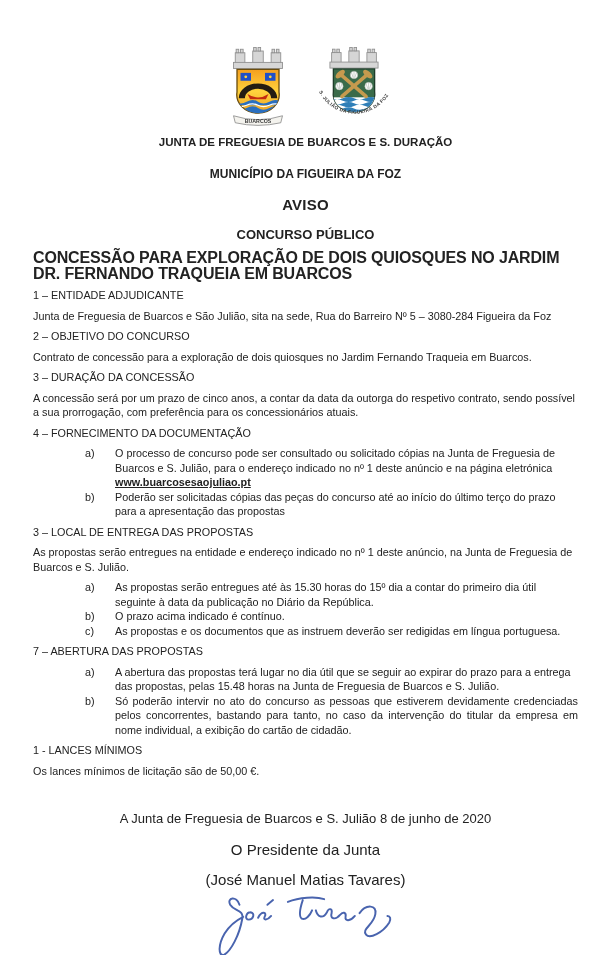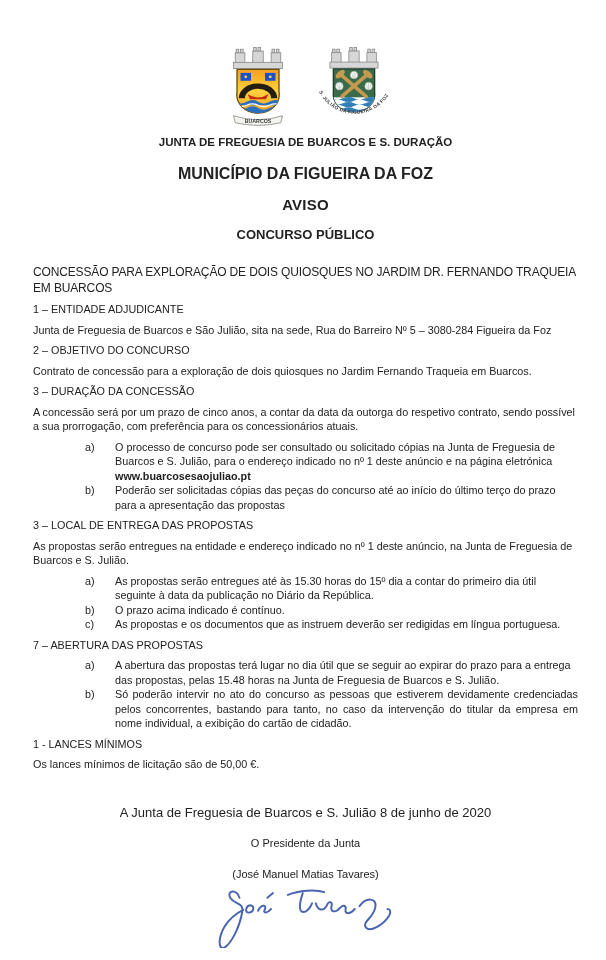--- a/index.html
+++ b/index.html
@@ -5,33 +5,33 @@
   * { box-sizing: border-box; }
   html,body { margin:0; padding:0; }
   body {
     width:606px; height:960px; overflow:hidden; background:#ffffff;
     font-family:"Liberation Sans", sans-serif; color:#222222;
   }
   .page { padding:44px 28px 0 33px; }
   .crests { display:flex; justify-content:center; align-items:flex-start; gap:8px; height:86px; }
   .center { text-align:center; }
   .org1 { font-size:11.5px; font-weight:bold; line-height:16px; margin:4px 0 0 0; }
-  .org2 { font-size:16px; font-weight:bold; line-height:16px; margin:16px 0 0 0; }
+  .org2 { font-size:12px; font-weight:bold; line-height:16px; margin:16px 0 0 0; }
   .aviso { font-size:15px; font-weight:bold; line-height:20px; margin:13px 0 0 0; letter-spacing:0.2px; }
   .subtitle { font-size:13px; font-weight:bold; line-height:16px; margin:12px 0 0 0; }
-  .doc-title { font-size:12px; font-weight:normal; line-height:16px; margin:21px 0 0 0; letter-spacing:-0.15px; }
+  .doc-title { font-size:16px; font-weight:bold; line-height:16px; margin:7px 0 0 0; letter-spacing:-0.15px; }
   .sec-h { font-size:10.8px; font-weight:normal; line-height:14.5px; margin:6px 0; }
   .body-p { font-size:10.8px; line-height:14.5px; margin:6px 0; }
   ol.alpha { list-style:none; margin:6px 0; padding:0; }
   .li { position:relative; padding-left:82px; font-size:10.8px; line-height:14.5px; }
   .li .mk { position:absolute; left:52px; top:0; }
   .li.just { text-align:justify; }
-  .b { font-weight:bold; }
+  .b { font-weight:bold;text-decoration:underline; }
   .footer-line { font-size:13px; line-height:14.5px; margin:34px 0 0 0; }
-  .footer-line2 { font-size:11px; line-height:14.5px; margin:16px 0 0 0; }
+  .footer-line2 { font-size:15px; line-height:14.5px; margin:16px 0 0 0; }
   .sig-wrap { display:flex; justify-content:center; margin:0 0 0 14px; }
 </style>
 </head>
 <body>
 
 <div class="page">
 
   <div class="crests">
     <svg viewBox="0 0 100 96" width="88" height="84">
       <g fill="#d6d6d6" stroke="#8f8f8f" stroke-width="1">
@@ -136,20 +136,21 @@
     <h3 class="sec-h">2 – OBJETIVO DO CONCURSO</h3>
     <p class="body-p">Contrato de concessão para a exploração de dois quiosques no Jardim Fernando Traqueia em Buarcos.</p>
   </div>
 
   <div>
     <h3 class="sec-h">3 – DURAÇÃO DA CONCESSÃO</h3>
     <p class="body-p">A concessão será por um prazo de cinco anos, a contar da data da outorga do respetivo contrato, sendo possível a sua prorrogação, com preferência para os concessionários atuais.</p>
   </div>
 
   <div>
+    <h3 class="sec-h">4 – FORNECIMENTO DA DOCUMENTAÇÃO</h3>
     <ol class="alpha">
       <li class="li">
         <span class="mk">a)</span>
         <span><span>O processo de concurso pode ser consultado ou solicitado cópias na Junta de Freguesia de Buarcos e S. Julião, para o endereço indicado no nº 1 deste anúncio e na página eletrónica </span><span class="b">www.buarcosesaojuliao.pt</span></span>
       </li>
       <li class="li">
         <span class="mk">b)</span>
         <span>Poderão ser solicitadas cópias das peças do concurso até ao início do último terço do prazo para a apresentação das propostas</span>
       </li>
     </ol>

